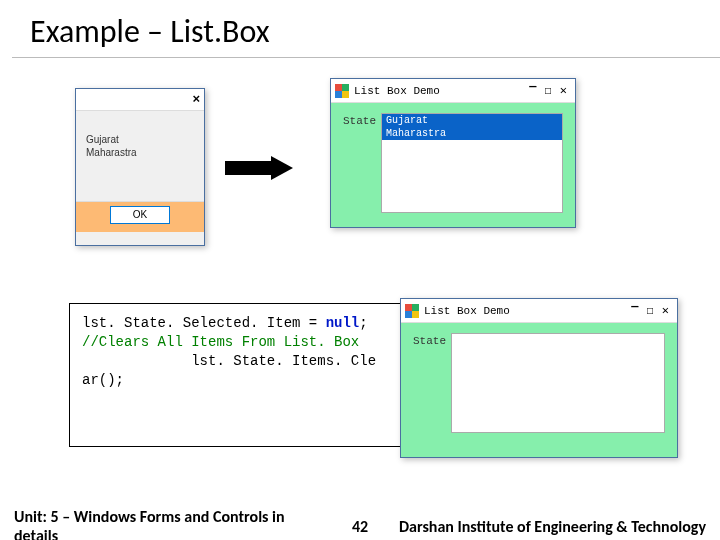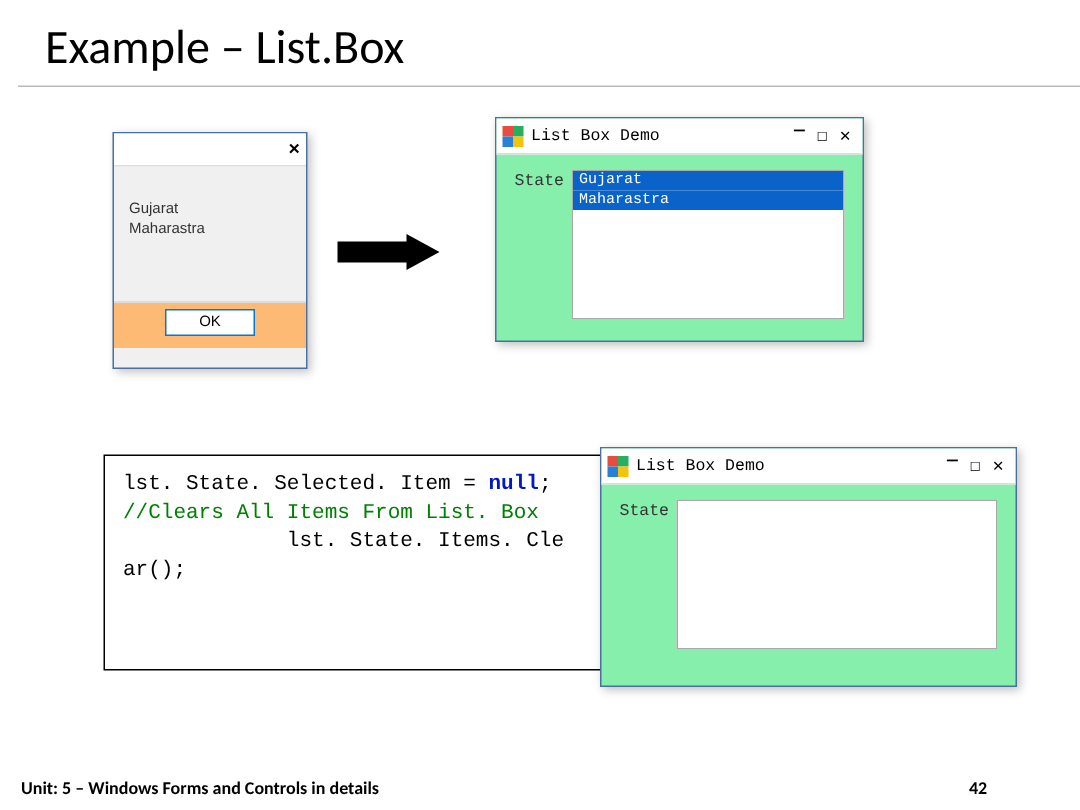--- a/index.html
+++ b/index.html
@@ -190,27 +190,27 @@
   .cm { color: #008000; }
   
   .footer {
     position: absolute;
     bottom: 0;
     left: 0;
     right: 0;
     height: 28px;
     display: flex;
     align-items: center;
-    font-size: 12px;
+    font-size: 16px;
     font-weight: bold;
     color: #000;
     padding: 0 14px;
   }
   .fleft { flex:1; text-align:left; }
-  .fmid { width: 60px; }
+  .fmid { width: 60px; text-align:center; }
   .fright { flex:1; text-align:right; }
 </style>
 </head>
 <body>
 
 <div class="slide-title">Example – List.Box</div>
 
 <div class="content">
 
   <div class="msgbox">
@@ -279,13 +279,14 @@
       <div class="form-label">State</div>
       <div class="listbox"></div>
     </div>
   </div>
 
 </div>
 
 <div class="footer">
   <span class="fleft">Unit: 5 – Windows Forms and Controls in details</span>
   <span class="fmid">42</span>
+  <span class="fright">Darshan Institute of Engineering &amp; Technology</span>
 </div>
 
 </body></html>

